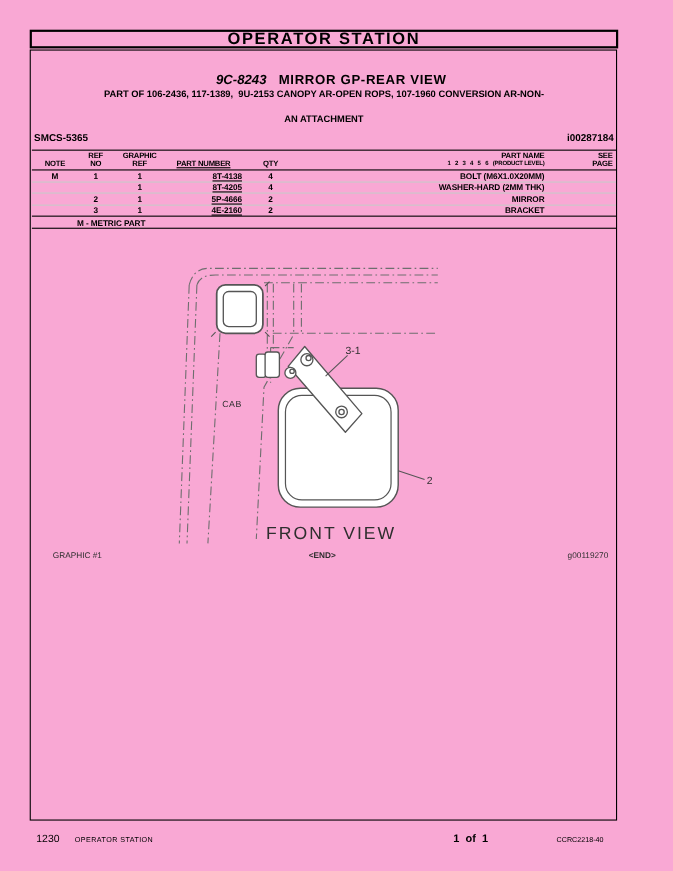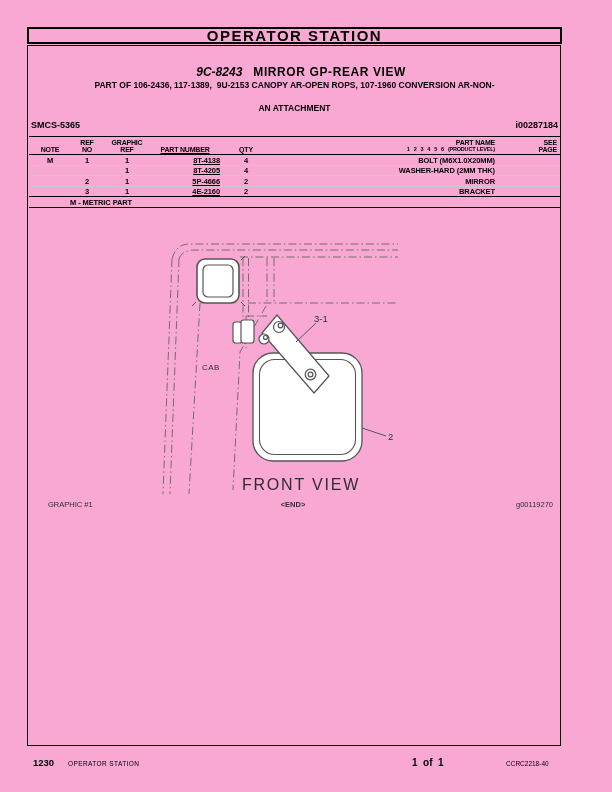--- a/index.html
+++ b/index.html
@@ -140,18 +140,18 @@
     </g>
     <text x="202" y="370" font-size="8" letter-spacing="0.5">CAB</text>
     <text x="314" y="322" font-size="9.5">3-1</text>
     <text x="388" y="440" font-size="9.5">2</text>
     <text x="301" y="490" font-size="16" letter-spacing="1.8" text-anchor="middle">FRONT VIEW</text>
     <text x="48" y="507" font-size="7.5" fill="#222">GRAPHIC #1</text>
     <text x="293" y="507" font-size="7.5" font-weight="bold" text-anchor="middle" fill="#111">&lt;END&gt;</text>
     <text x="553" y="507" font-size="7.5" text-anchor="end" fill="#222">g00119270</text>
   </svg>
 
-  <div class="abs" style="left:33px;top:757px;font-size:9.5px;font-weight:bold;">1230</div>
+  <div class="abs" style="left:33px;top:757px;font-size:9.5px;font-weight:normal;">1230</div>
   <div class="abs" style="left:68px;top:760px;font-size:6.5px;letter-spacing:0.4px;">OPERATOR STATION</div>
   <div class="abs" style="left:412px;top:756.5px;font-size:10px;font-weight:bold;white-space:pre;">1  of  1</div>
   <div class="abs" style="left:506px;top:760px;font-size:6.5px;">CCRC2218-40</div>
 
 </div>
 
 </body></html>

